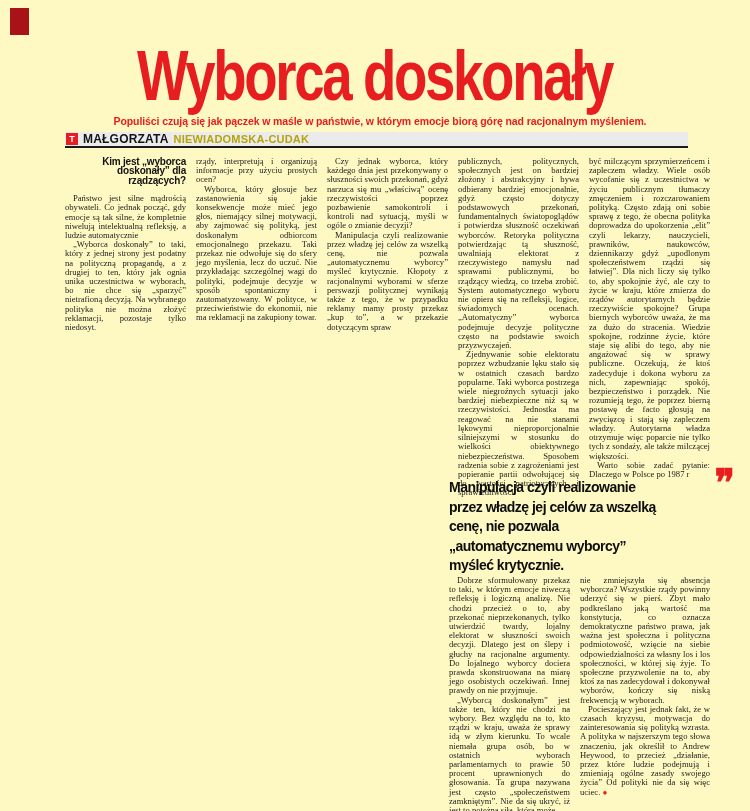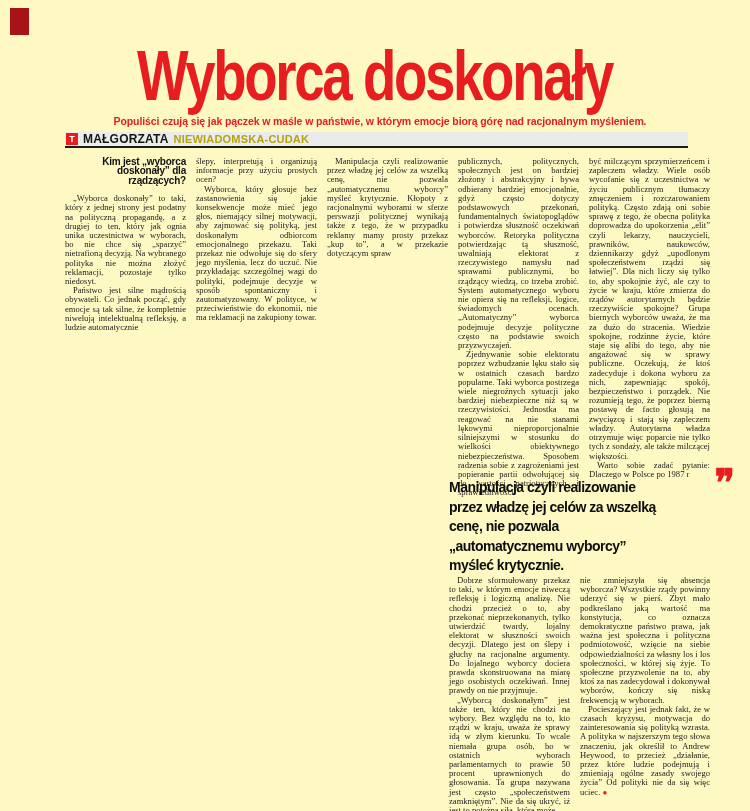--- a/index.html
+++ b/index.html
@@ -79,28 +79,29 @@
 
   <div class="byline-bar">
     <span class="byline-logo">T</span>
     <span class="byline-first">MAŁGORZATA</span>
     <span class="byline-last">NIEWIADOMSKA-CUDAK</span>
   </div>
 
   <section class="cols-top">
     <div class="col">
       <h2 class="col-h">Kim jest „wyborca doskonały” dla rządzących?</h2>
+      <p>Państwo jest silne mądrością obywateli. Co jednak począć, gdy emocje są tak silne, że kompletnie niwelują intelektualną refleksję, a ludzie automatycznie</p>
       <p>„Wyborca doskonały” to taki, który z jednej strony jest podatny na polityczną propagandę, a z drugiej to ten, który jak ognia unika uczestnictwa w wyborach, bo nie chce się „sparzyć” nietrafioną decyzją. Na wybranego polityka nie można złożyć reklamacji, pozostaje tylko niedosyt.</p>
-      <p>Państwo jest silne mądrością obywateli. Co jednak począć, gdy emocje są tak silne, że kompletnie niwelują intelektualną refleksję, a ludzie automatycznie</p>
     </div>
     <div class="col">
-      <p class="noindent">ślepy, interpretują i organizują informacje przy użyciu prostych ocen?</p>
+      <p class="noindent">rządy, interpretują i organizują informacje przy użyciu prostych ocen?</p>
       <p>Wyborca, który głosuje bez zastanowienia się jakie konsekwencje może mieć jego głos, niemający silnej motywacji, aby zajmować się polityką, jest doskonałym odbiorcom emocjonalnego przekazu. Taki przekaz nie odwołuje się do sfery jego myślenia, lecz do uczuć. Nie przykładając szczególnej wagi do polityki, podejmuje decyzje w sposób spontaniczny i zautomatyzowany. W polityce, w przeciwieństwie do ekonomii, nie ma reklamacji na zakupiony towar.</p>
     </div>
     <div class="col">
+      <p>Czy jednak wyborca, który każdego dnia jest przekonywany o słuszności swoich przekonań, gdyż narzuca się mu „właściwą” ocenę rzeczywistości poprzez pozbawienie samokontroli i kontroli nad sytuacją, myśli w ogóle o zmianie decyzji?</p>
       <p>Manipulacja czyli realizowanie przez władzę jej celów za wszelką cenę, nie pozwala „automatycznemu wyborcy” myśleć krytycznie. Kłopoty z racjonalnymi wyborami w sferze perswazji politycznej wynikają także z tego, że w przypadku reklamy mamy prosty przekaz „kup to”, a w przekazie dotyczącym spraw</p>
     </div>
     <div class="col">
       <p class="noindent">publicznych, politycznych, społecznych jest on bardziej złożony i abstrakcyjny i bywa odbierany bardziej emocjonalnie, gdyż często dotyczy podstawowych przekonań, fundamentalnych światopoglądów i potwierdza słuszność oczekiwań wyborców. Retoryka polityczna potwierdzając tą słuszność, uwalniają elektorat z rzeczywistego namysłu nad sprawami publicznymi, bo rządzący wiedzą, co trzeba zrobić. System automatycznego wyboru nie opiera się na refleksji, logice, świadomych ocenach. „Automatyczny” wyborca podejmuje decyzje polityczne często na podstawie swoich przyzwyczajeń.</p>
       <p>Zjednywanie sobie elektoratu poprzez wzbudzanie lęku stało się w ostatnich czasach bardzo popularne. Taki wyborca postrzega wiele niegroźnych sytuacji jako bardziej niebezpieczne niż są w rzeczywistości. Jednostka ma reagować na nie stanami lękowymi nieproporcjonalnie silniejszymi w stosunku do wielkości obiektywnego niebezpieczeństwa. Sposobem radzenia sobie z zagrożeniami jest popieranie partii odwołującej się do wartości patriotycznych i sprawiedliwości.</p>
     </div>
     <div class="col">
       <p class="noindent">być milczącym sprzymierzeńcem i zapleczem władzy. Wiele osób wycofanie się z uczestnictwa w życiu publicznym tłumaczy zmęczeniem i rozczarowaniem polityką. Często zdają oni sobie sprawę z tego, że obecna polityka doprowadza do upokorzenia „elit” czyli lekarzy, nauczycieli, prawników, naukowców, dziennikarzy gdyż „upodlonym społeczeństwem rządzi się łatwiej”. Dla nich liczy się tylko to, aby spokojnie żyć, ale czy to życie w kraju, które zmierza do rządów autorytarnych będzie rzeczywiście spokojne? Grupa biernych wyborców uważa, że ma za dużo do stracenia. Wiedzie spokojne, rodzinne życie, które staje się alibi do tego, aby nie angażować się w sprawy publiczne. Oczekują, że ktoś zadecyduje i dokona wyboru za nich, zapewniając spokój, bezpieczeństwo i porządek. Nie rozumieją tego, że poprzez bierną postawę de facto głosują na zwycięzcę i stają się zapleczem władzy. Autorytarna władza otrzymuje więc poparcie nie tylko tych z sondaży, ale także milczącej większości.</p>
       <p>Warto sobie zadać pytanie: Dlaczego w Polsce po 1987 r</p>
     </div>

